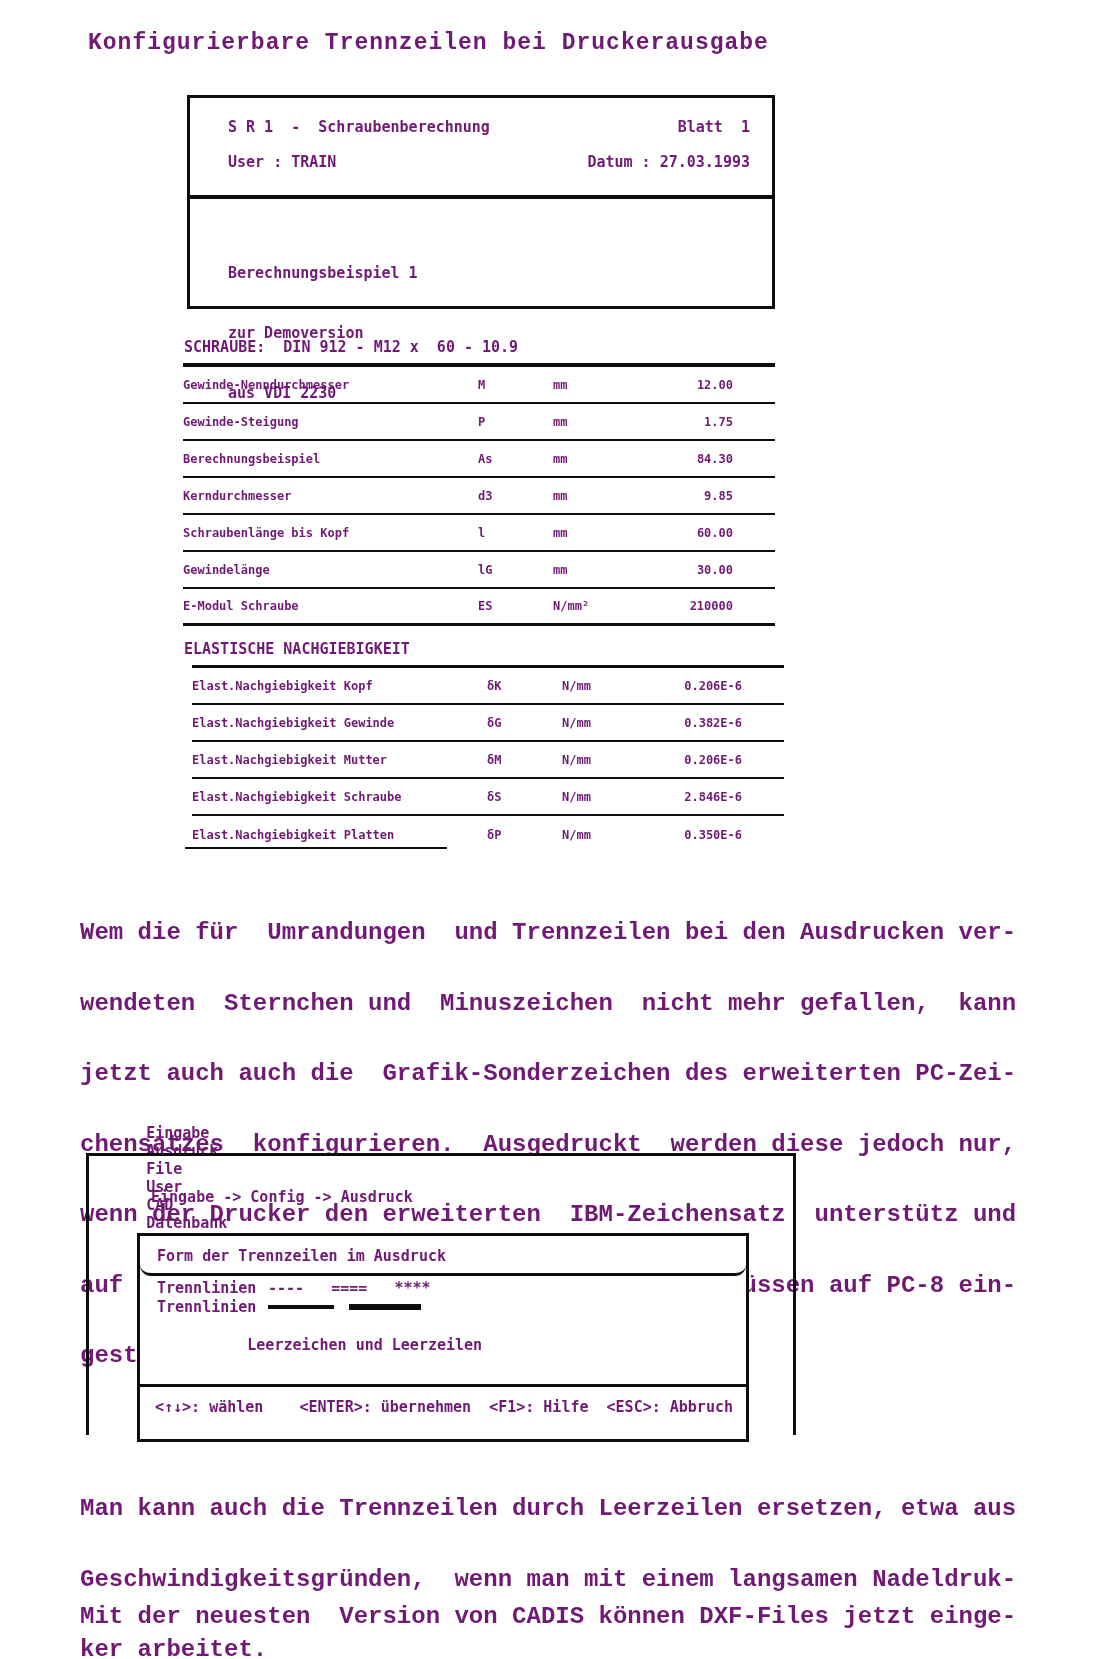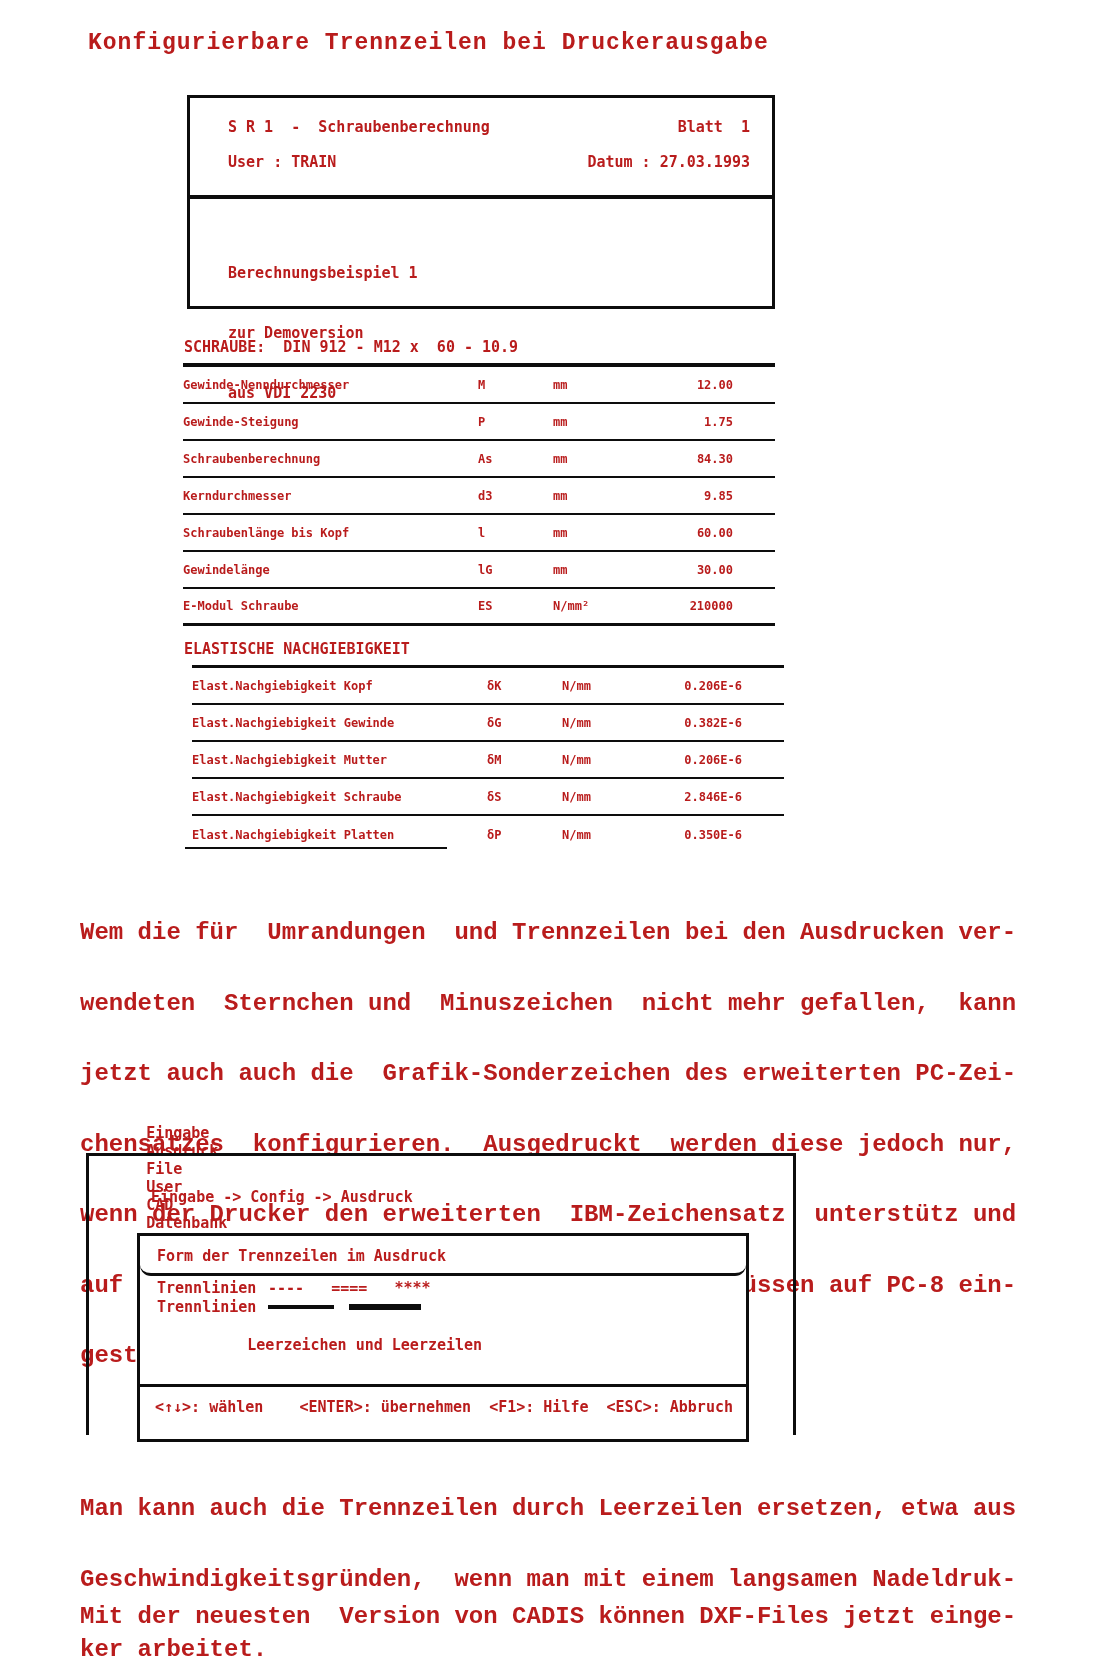--- a/index.html
+++ b/index.html
@@ -1,19 +1,19 @@
 <!DOCTYPE html>
 <html><head>
 <meta charset="utf-8">
 <style>
   * { margin:0; padding:0; box-sizing:border-box; }
   html,body { background:#e8e8e8; }
   .page {
     position:relative; width:1120px; height:1659px; margin:0 auto;
-    background:#ffffff; color:#b91c1c; overflow:hidden;
+    background:#ffffff; color:#701a75; overflow:hidden;
   }
   .dm  { font-family:"DejaVu Sans Mono", monospace; font-weight:bold; }
   .lib { font-family:"Liberation Mono", monospace; font-weight:bold; }
   .pre { white-space:pre; }
 
   .doc-title {
     position:absolute; left:88px; top:30px;
     font-size:23px; letter-spacing:1px; white-space:pre;
   }
 
@@ -112,21 +112,21 @@
       <span>mm</span>
       <span class="tval">12.00</span>
     </div>
     <div class="trow">
       <span>Gewinde-Steigung</span>
       <span>P</span>
       <span>mm</span>
       <span class="tval">1.75</span>
     </div>
     <div class="trow">
-      <span>Schraubenberechnung</span>
+      <span>Berechnungsbeispiel</span>
       <span>As</span>
       <span>mm</span>
       <span class="tval">84.30</span>
     </div>
     <div class="trow">
       <span>Kerndurchmesser</span>
       <span>d3</span>
       <span>mm</span>
       <span class="tval">9.85</span>
     </div>

